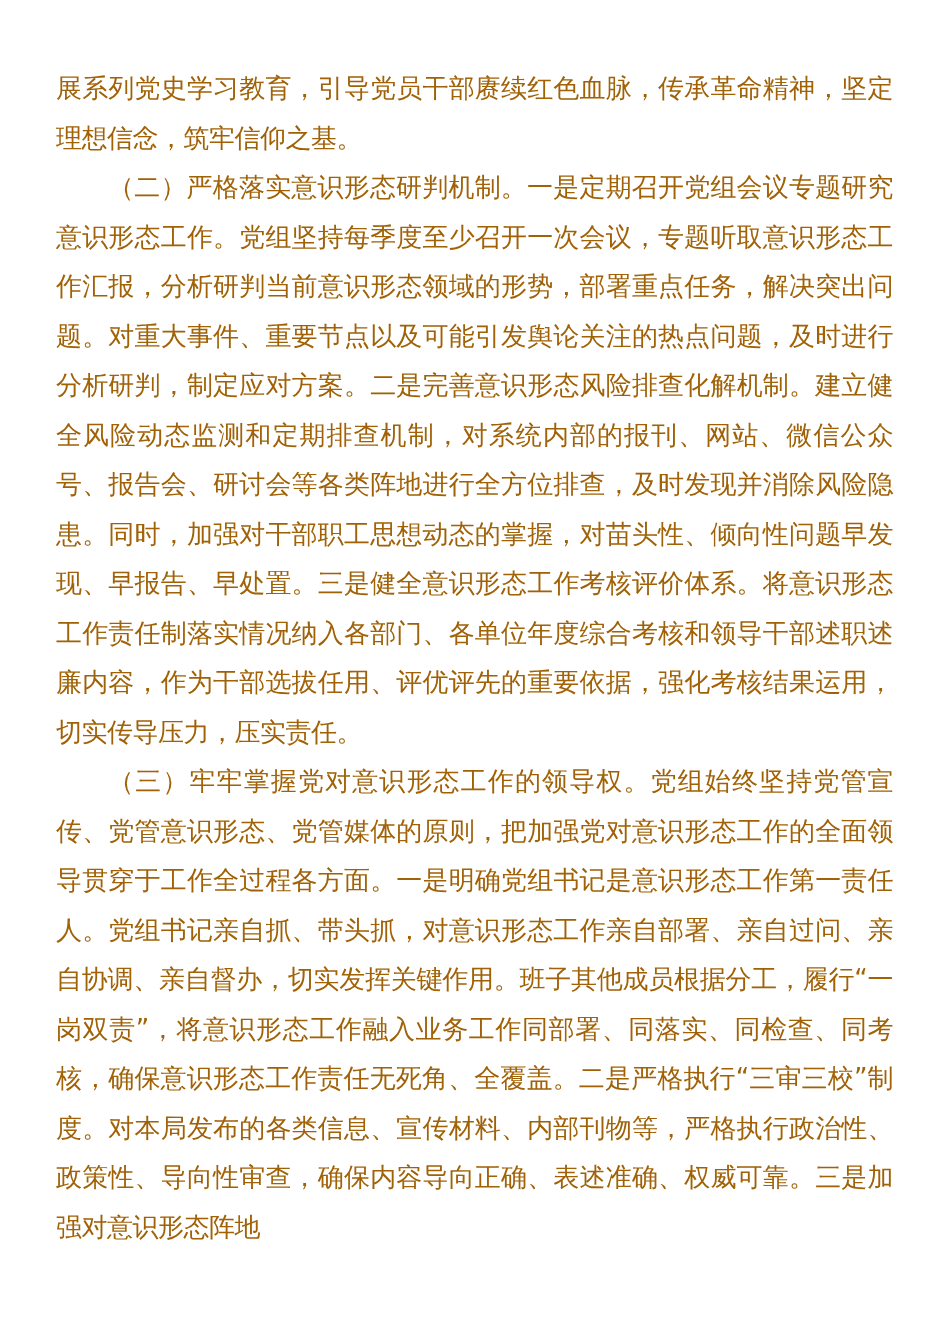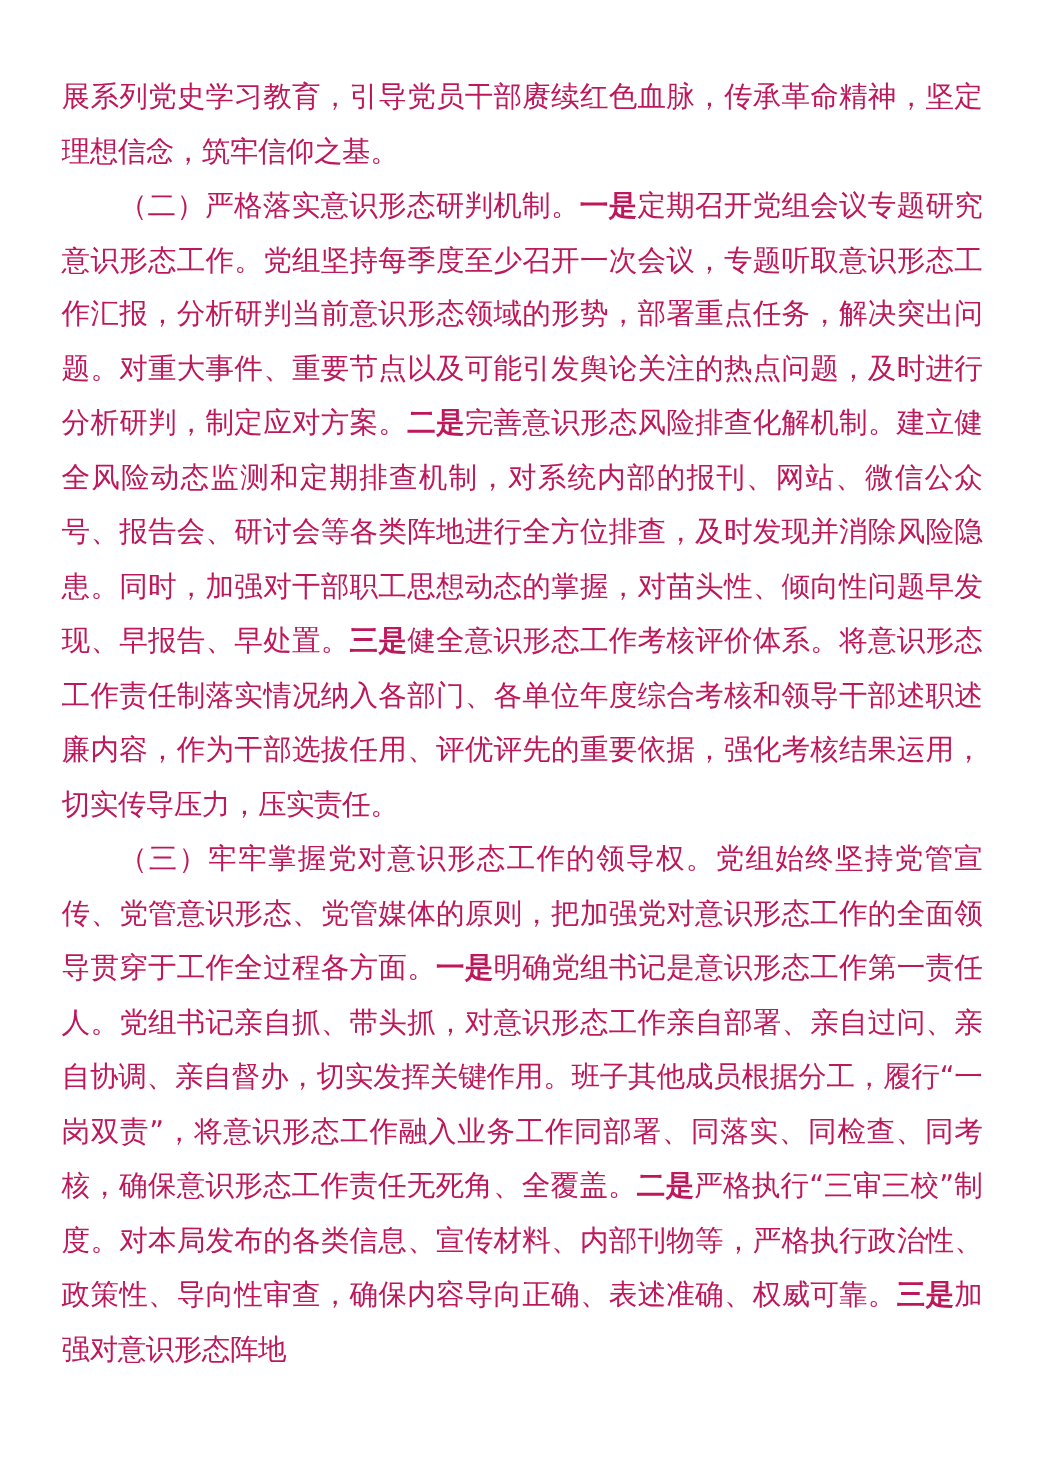--- a/index.html
+++ b/index.html
@@ -26,25 +26,25 @@
     letter-spacing: -0.5px;
   }
   .doc p {
     margin: 0;
     padding: 0;
   }
   .doc p.indent {
     text-indent: 2em;
   }
   .doc .b {
-    font-weight: 700;
+    font-weight: 400;
   }
 </style>
 </head>
 <body>
 
 <main class="page">
-  <article class="doc" id="doc-body" style="color: #be185d;">
+  <article class="doc" id="doc-body" style="color: #a16207;">
       <p><span>展系列党史学习教育，引导党员干部赓续红色血脉，传承革命精神，坚定理想信念，筑牢信仰之基。</span></p>
       <p class="indent"><span>（二）严格落实意识形态研判机制。</span><span class="b">一是</span><span>定期召开党组会议专题研究意识形态工作。党组坚持每季度至少召开一次会议，专题听取意识形态工作汇报，分析研判当前意识形态领域的形势，部署重点任务，解决突出问题。对重大事件、重要节点以及可能引发舆论关注的热点问题，及时进行分析研判，制定应对方案。</span><span class="b">二是</span><span>完善意识形态风险排查化解机制。建立健全风险动态监测和定期排查机制，对系统内部的报刊、网站、微信公众号、报告会、研讨会等各类阵地进行全方位排查，及时发现并消除风险隐患。同时，加强对干部职工思想动态的掌握，对苗头性、倾向性问题早发现、早报告、早处置。</span><span class="b">三是</span><span>健全意识形态工作考核评价体系。将意识形态工作责任制落实情况纳入各部门、各单位年度综合考核和领导干部述职述廉内容，作为干部选拔任用、评优评先的重要依据，强化考核结果运用，切实传导压力，压实责任。</span></p>
       <p class="indent"><span>（三）牢牢掌握党对意识形态工作的领导权。党组始终坚持党管宣传、党管意识形态、党管媒体的原则，把加强党对意识形态工作的全面领导贯穿于工作全过程各方面。</span><span class="b">一是</span><span>明确党组书记是意识形态工作第一责任人。党组书记亲自抓、带头抓，对意识形态工作亲自部署、亲自过问、亲自协调、亲自督办，切实发挥关键作用。班子其他成员根据分工，履行“一岗双责”，将意识形态工作融入业务工作同部署、同落实、同检查、同考核，确保意识形态工作责任无死角、全覆盖。</span><span class="b">二是</span><span>严格执行“三审三校”制度。对本局发布的各类信息、宣传材料、内部刊物等，严格执行政治性、政策性、导向性审查，确保内容导向正确、表述准确、权威可靠。</span><span class="b">三是</span><span>加强对意识形态阵地</span></p>
     </article>
 </main>
 
 </body></html>

